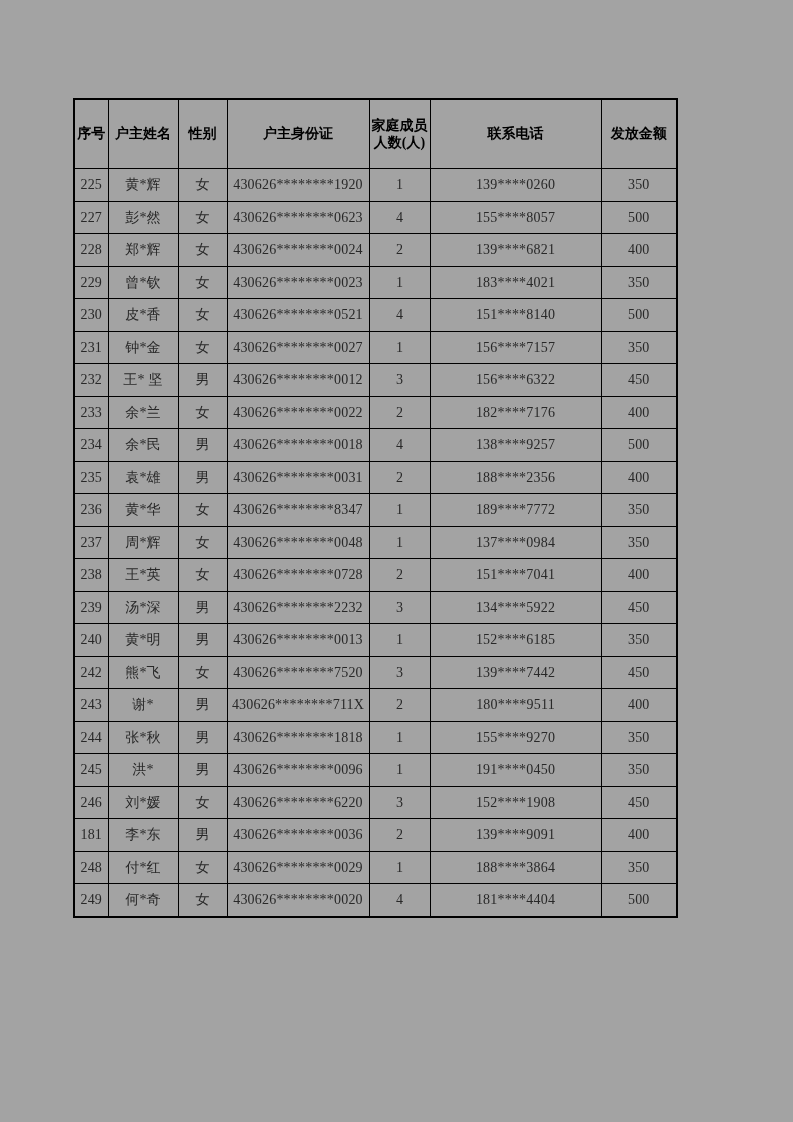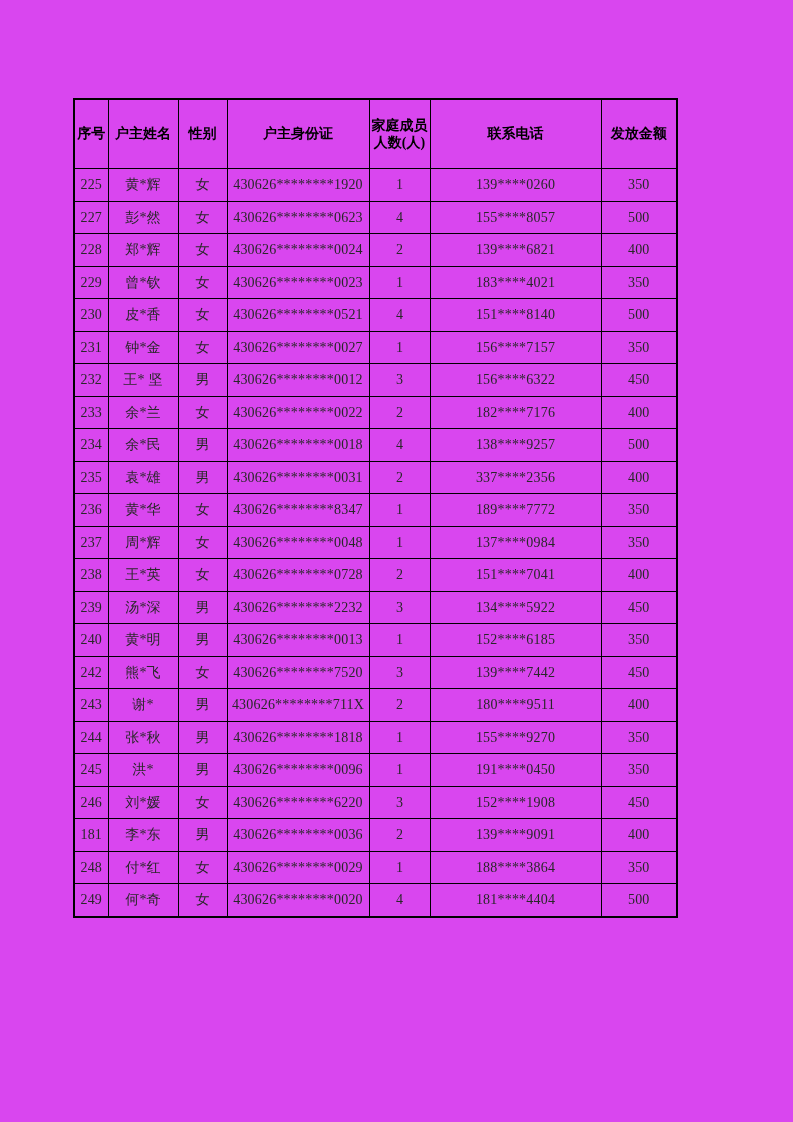--- a/index.html
+++ b/index.html
@@ -9,21 +9,21 @@
   }
   body {
     width: 793px;
     height: 1122px;
     position: relative;
     font-family: "Liberation Serif", "DejaVu Serif", serif;
   }
   .page {
     position: absolute;
     inset: 0;
-    background: #d946ef;
+    background: #a3a3a3;
   }
   .sheet-table {
     position: absolute;
     left: 73px;
     top: 98px;
     border-collapse: collapse;
     table-layout: fixed;
     width: 603px;
     border: 2px solid #000000;
   }
@@ -163,21 +163,21 @@
     <td>4</td>
     <td>138****9257</td>
     <td>500</td>
   </tr>
         <tr>
     <td>235</td>
     <td>袁*雄</td>
     <td>男</td>
     <td>430626********0031</td>
     <td>2</td>
-    <td>337****2356</td>
+    <td>188****2356</td>
     <td>400</td>
   </tr>
         <tr>
     <td>236</td>
     <td>黄*华</td>
     <td>女</td>
     <td>430626********8347</td>
     <td>1</td>
     <td>189****7772</td>
     <td>350</td>

